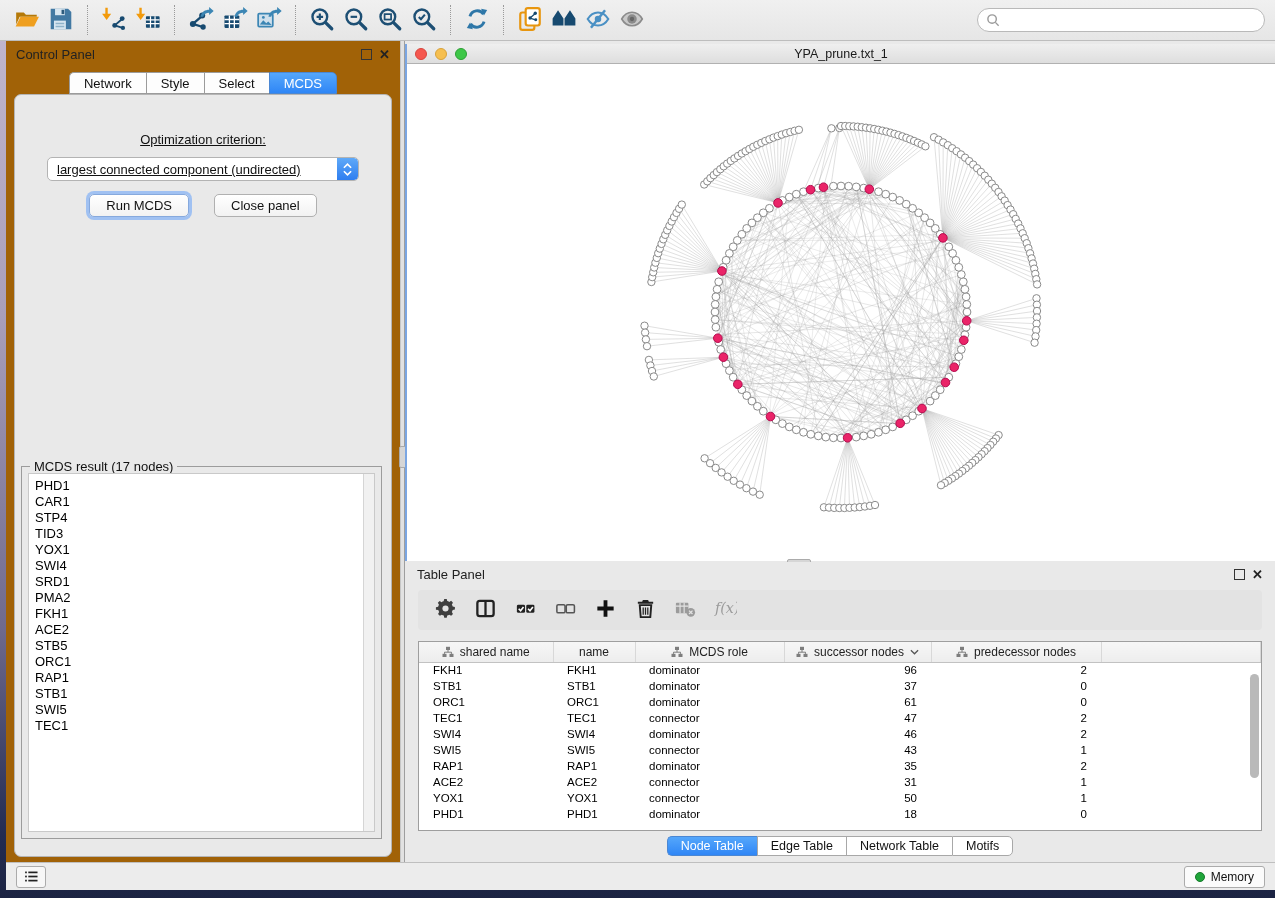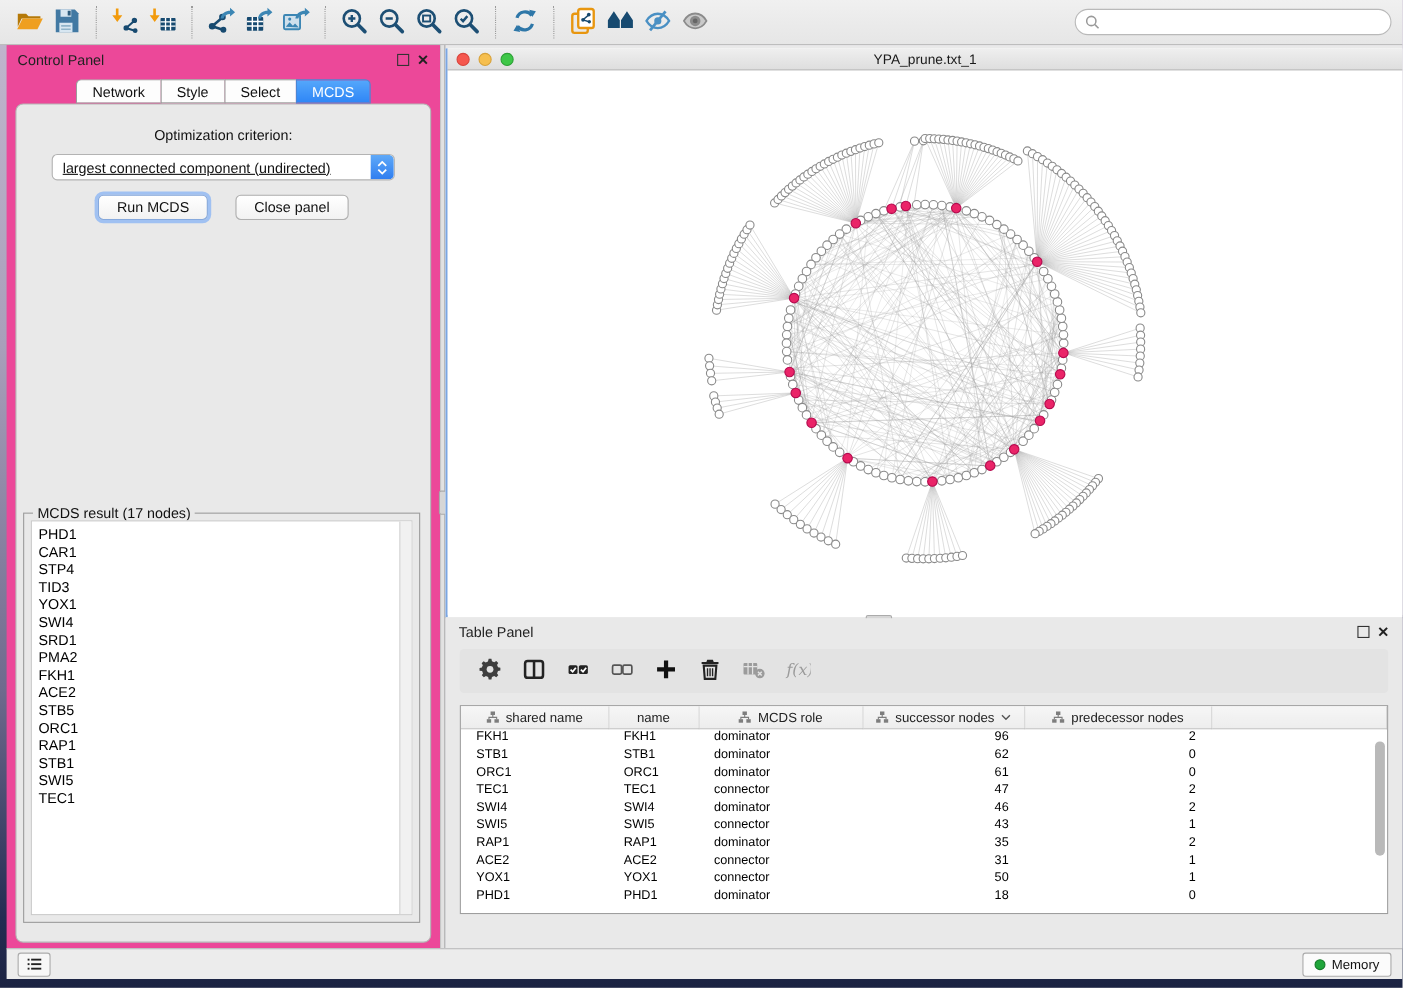--- a/index.html
+++ b/index.html
@@ -15,41 +15,41 @@
     display:flex; align-items:center; padding:0 10px; }
   .tbtn { width:34px; height:32px; display:flex; align-items:center; justify-content:center; border-radius:4px; }
   .tbtn svg { width:26px; height:26px; }
   .tsep { width:1px; height:30px; border-left:1px dotted #9a9a9a; margin:0 9px; }
   .tspacer { flex:1; }
   .searchbox { width:288px; height:24px; background:#fff; border:1px solid #b9b9b9;
     border-radius:12px; display:flex; align-items:center; padding:0 8px; }
   .searchbox svg { width:15px; height:15px; flex:none; }
   .searchbox input { border:none; outline:none; flex:1; font-size:12px; background:transparent; margin-left:5px; }
   
-  .control-col { position:absolute; left:6px; top:41px; width:394px; height:821px; background:#ec4899; }
+  .control-col { position:absolute; left:6px; top:41px; width:394px; height:821px; background:#a16207; }
   .vdivider { position:absolute; left:400px; top:41px; width:5px; height:821px;
     background:#e2e2e2; border-left:1px solid #c6c6c6; border-right:1px solid #9e9e9e; }
   .vdivider .grip { position:absolute; left:-2px; top:405px; width:8px; height:22px;
     background:#d6d6d6; border:1px solid #aaa; border-radius:2px; }
   .right-col { position:absolute; left:405px; top:41px; width:870px; height:821px; background:#e9e9e9; }
   
   .cp-header { height:26px; display:flex; align-items:center; padding:0 10px; }
   .cp-title { font-size:13px; color:#222; }
   .win-btns { margin-left:auto; display:flex; align-items:center; gap:7px; }
   .win-float { width:11px; height:11px; border:1.5px solid #333; background:transparent; }
   .win-close { font-size:13px; font-weight:bold; color:#222; line-height:11px; }
   .cp-tabs { display:flex; justify-content:center; position:relative; z-index:2; margin-top:5px; }
   .cp-tab { height:22px; padding:0 14px; background:#fdfdfd; border:1px solid #9b9b9b; border-right:none;
     display:flex; align-items:center; font-size:13px; color:#111; }
   .cp-tab:first-child { border-radius:5px 0 0 0; }
   .cp-tab:last-child { border-right:1px solid #9b9b9b; border-radius:0 5px 0 0; }
   .cp-tab.active { background:linear-gradient(#55a7fb,#2f86f6); color:#fff; border-color:#4b87d3; }
   .cp-panel { position:absolute; left:8px; right:8px; top:53px; bottom:5px;
     background:#e9e9e9; border:1px solid #b5b5b5; border-radius:7px; }
-  .opt-label { text-align:center; margin-top:20px; font-size:13px; color:#111; }
+  .opt-label { text-align:center; margin-top:37px; font-size:13px; color:#111;text-decoration:underline; }
   .dropdown { width:312px; height:24px; margin:10px auto 0; background:#fff; border:1px solid #b3b3b3;
     border-radius:5px; display:flex; align-items:center; overflow:hidden; }
   .dropdown .dd-text { flex:1; padding-left:9px; font-size:13px; color:#111; white-space:nowrap;text-decoration:underline; }
   .dd-step { width:21px; height:100%; background:linear-gradient(#5fa9f8,#2f7ef0); border-radius:0 4px 4px 0;
     display:flex; flex-direction:column; align-items:center; justify-content:center; gap:1px; }
   .dd-step svg { width:9px; height:6px; }
   .btn-row { display:flex; justify-content:center; gap:25px; margin-top:13px; }
   .pushbtn { height:23px; padding:0 16px; background:linear-gradient(#ffffff,#f2f2f2); border:1px solid #b0b0b0;
     border-radius:5px; font-size:13px; color:#111; display:flex; align-items:center; }
   .pushbtn.focused { box-shadow:0 0 0 3px rgba(100,160,250,.55); border-color:#86a9dd; }
@@ -1216,21 +1216,21 @@
               <td class="txt">FKH1</td>
               <td class="txt">dominator</td>
               <td class="num">96</td>
               <td class="num">2</td>
               <td></td>
             </tr>
             <tr>
               <td class="txt">STB1</td>
               <td class="txt">STB1</td>
               <td class="txt">dominator</td>
-              <td class="num">62</td>
+              <td class="num">37</td>
               <td class="num">0</td>
               <td></td>
             </tr>
             <tr>
               <td class="txt">ORC1</td>
               <td class="txt">ORC1</td>
               <td class="txt">dominator</td>
               <td class="num">61</td>
               <td class="num">0</td>
               <td></td>
@@ -1288,20 +1288,26 @@
               <td class="txt">PHD1</td>
               <td class="txt">dominator</td>
               <td class="num">18</td>
               <td class="num">0</td>
               <td></td>
             </tr>
           </tbody>
         </table>
       <span class="tbl-scroll"></span>
     </div>
+    <div class="tp-tabs" id="tp-tabs">
+        <span class="tp-tab active">Node Table</span>
+        <span class="tp-tab">Edge Table</span>
+        <span class="tp-tab">Network Table</span>
+        <span class="tp-tab">Motifs</span>
+      </div>
   </div>
 </div>
 
 <div class="statusbar">
   <span class="sb-listbtn">
     <svg viewBox="0 0 24 24">
         <g fill="#222">
           <rect x="3" y="5" width="2.4" height="2.4"></rect>
           <rect x="3" y="10.8" width="2.4" height="2.4"></rect>
           <rect x="3" y="16.6" width="2.4" height="2.4"></rect>

